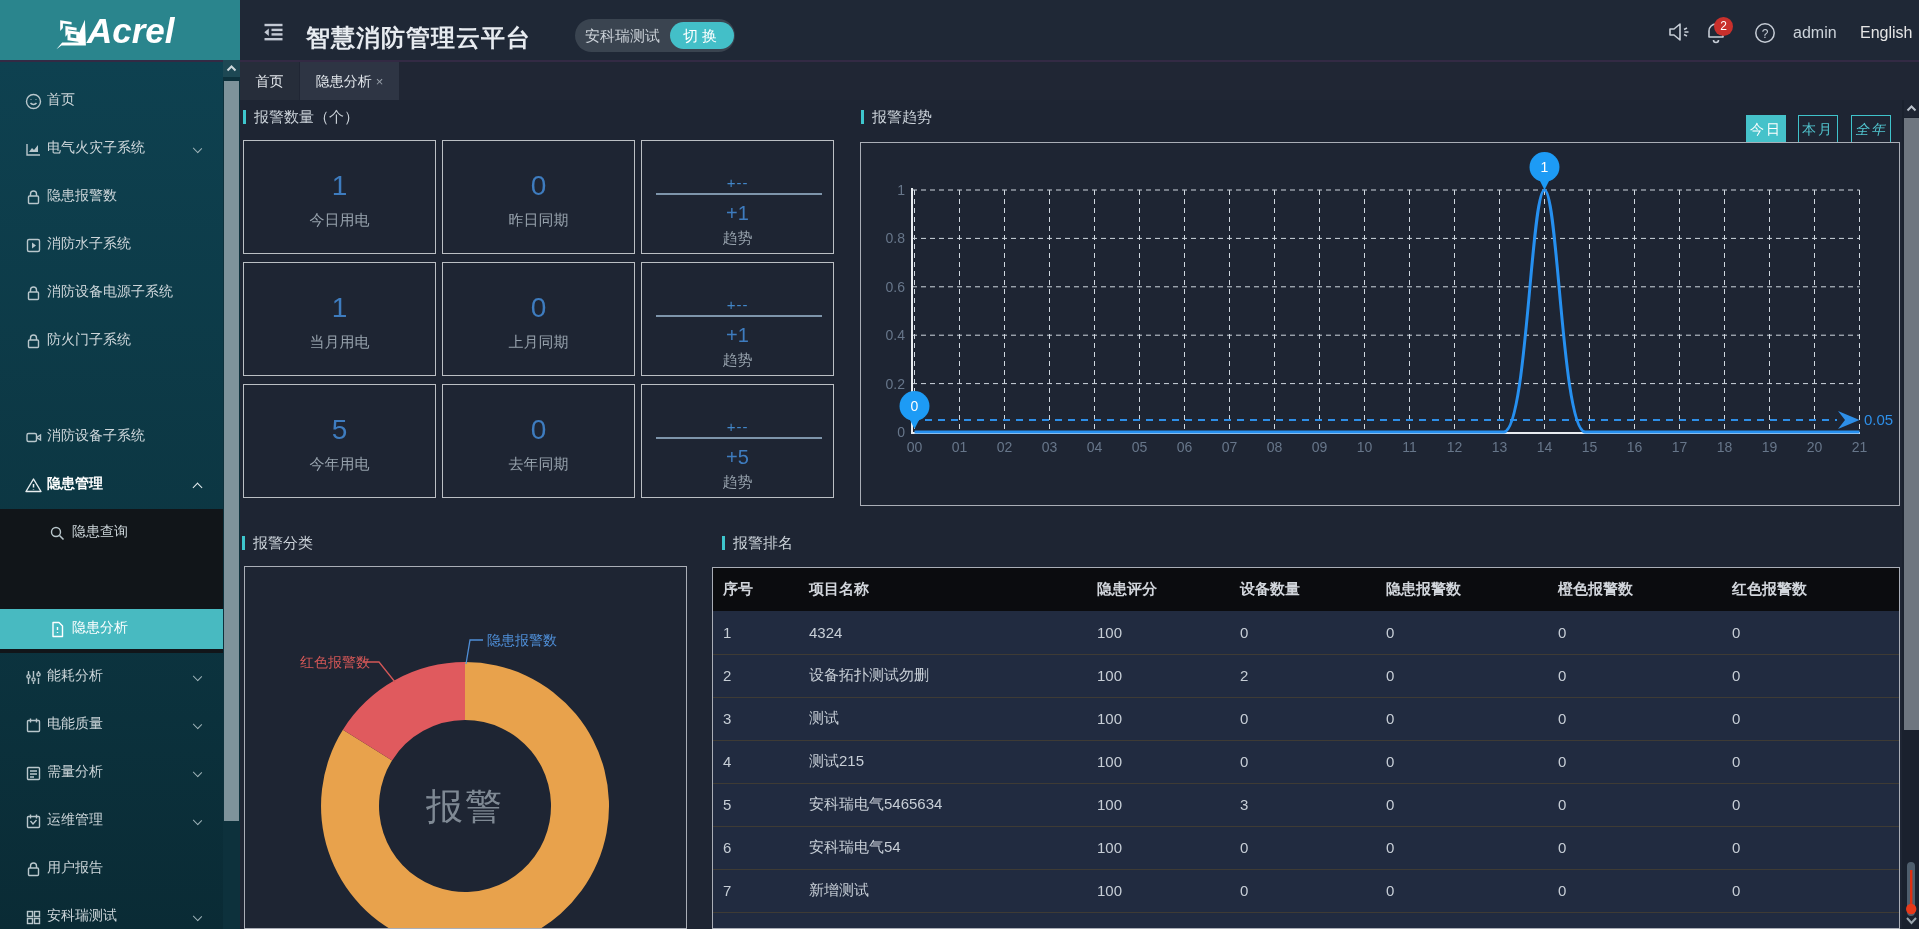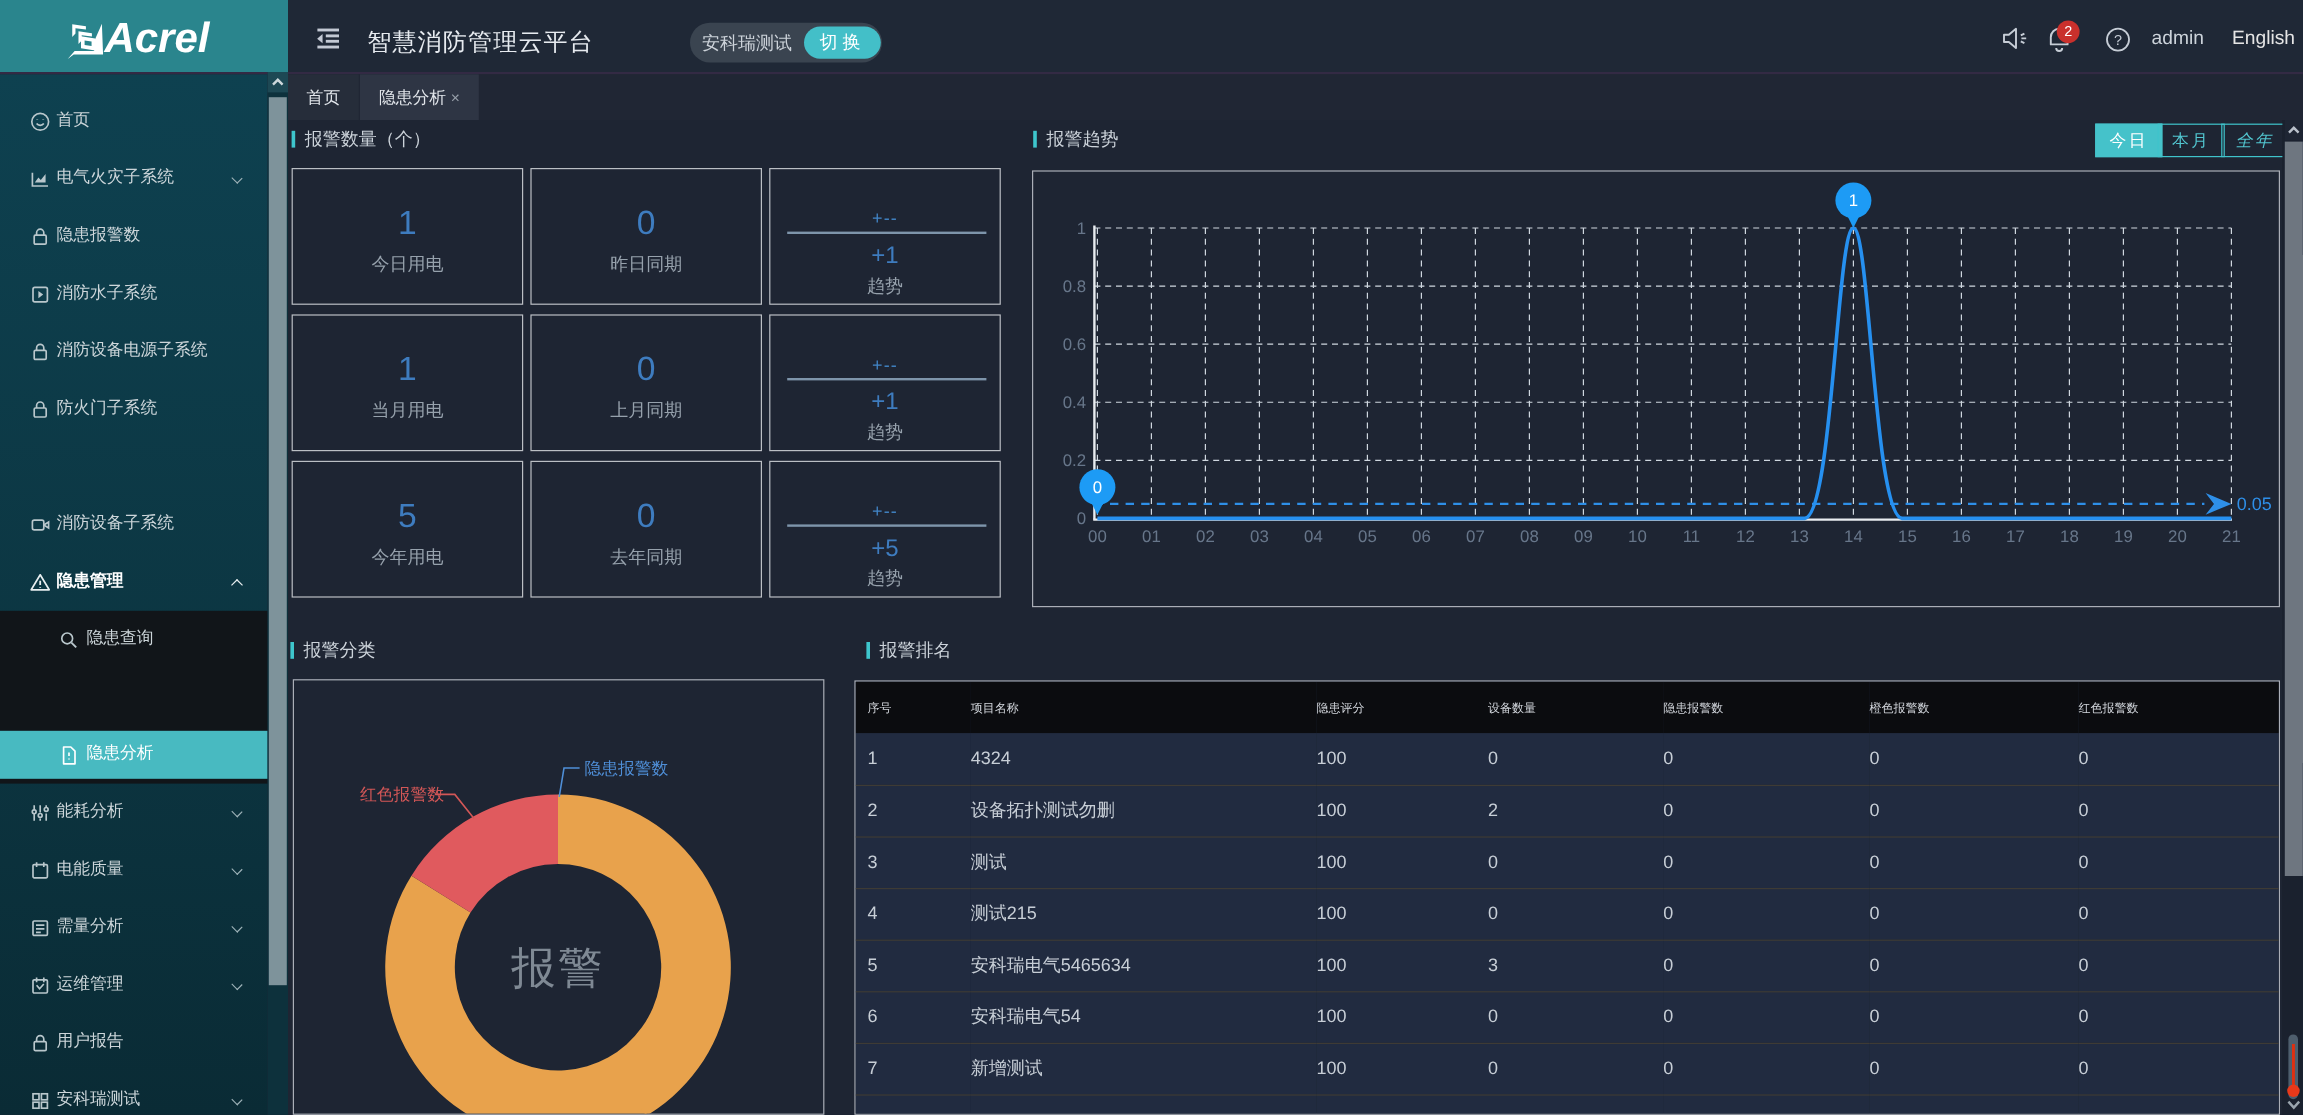--- a/index.html
+++ b/index.html
@@ -27,28 +27,28 @@
 .sect{position:absolute;height:16px;font-size:15px;color:#ccd3da;line-height:16px;}
 .sect b.bar{display:inline-block;width:3px;height:14px;background:#3ec6cd;margin-right:8px;vertical-align:-2px;}
 .card{position:absolute;width:193px;height:114px;background:#1e2533;border:1px solid rgba(215,218,222,.85);text-align:center;}
 .card .num{position:absolute;top:29px;left:0;width:100%;font-size:28px;color:#3e7cbf;}
 .card .lbl{position:absolute;top:70px;left:0;width:100%;font-size:15px;color:#96a1ac;}
 .tcard .pm{position:absolute;top:33px;left:0;width:100%;font-size:15px;color:#4286c8;letter-spacing:1px;}
 .tcard .dv{position:absolute;top:52px;left:14px;width:166px;height:1.5px;background:#7e95ab;}
 .tcard .pv{position:absolute;top:61px;left:0;width:100%;font-size:20px;color:#3e7cbf;}
 .tcard .tr{position:absolute;top:88px;left:0;width:100%;font-size:15px;color:#96a1ac;}
 .panel{position:absolute;background:#1e2533;border:1px solid rgba(205,209,216,.8);}
-.btn{position:absolute;top:103px;width:56px;height:28px;font-size:14px;line-height:26px;text-align:center;border:1px solid #3fc3cb;color:#52c6d0;letter-spacing:2px;}
+.btn{position:absolute;top:115px;width:40px;height:28px;font-size:14px;line-height:26px;text-align:center;border:1px solid #3fc3cb;color:#52c6d0;letter-spacing:2px;}
 .btn.act{background:#45c2ca;color:#fff;border-color:#45c2ca;}
 #rrail{position:absolute;left:1902px;top:100px;width:17px;height:829px;background:#1a212e;}
 #rarrow{position:absolute;left:2px;top:0;width:15px;height:17px;background:#1e2533;color:#b9c0ca;font-size:11px;text-align:center;line-height:17px;}
 #rthumb{position:absolute;left:2px;top:18px;width:15px;height:612px;background:#6e7680;}
 .hicon{position:absolute;top:22px;color:#c6cdd6;}
 table.rk{border-collapse:collapse;width:100%;}
-table.rk th{background:#0b0c0f;color:#d2d6dc;font-weight:normal;font-size:10px;text-align:left;height:43px;padding:0;}
+table.rk th{background:#0b0c0f;color:#d2d6dc;font-weight:bold;font-size:15px;text-align:left;height:43px;padding:0;}
 table.rk td{color:#c7ced6;font-size:15px;height:43px;padding:0;border-bottom:1px solid #3e3b35;background:#212b40;}
 </style></head><body>
 
 <div id="hdr"></div>
 <div id="pline"></div>
 <div id="logo"><svg width="240" height="60" viewBox="0 0 240 60">
       <g fill="#fff">
         <path d="M60.2 30.9 L60.2 20.2 L71.6 21.9 L71.6 24.6 L62.9 23.5 L62.9 27.9 Z"></path>
         <path d="M65.4 36.7 L65.4 26.1 L76.6 27.8 L76.6 30.5 L68.1 29.4 L68.1 33.7 Z"></path>
         <path d="M67.5 40.2 L67.5 30.2 L79.3 32 L79.3 42 Z M70.5 33.7 L70.5 37.4 L76.3 38.3 L76.3 34.6 Z" fill-rule="evenodd"></path>
@@ -58,21 +58,21 @@
     </svg></div>
 <svg class="abs" style="left:264px;top:23px" width="19" height="18" viewBox="0 0 19 18">
     <g fill="#c3c9d4">
       <rect x="0.5" y="0.8" width="18" height="2.4"></rect>
       <rect x="7.5" y="5.7" width="11" height="2.4"></rect>
       <rect x="7.5" y="10.2" width="11" height="2.4"></rect>
       <rect x="0.5" y="15" width="18" height="2.4"></rect>
       <path d="M0.3 9.2 L4.8 5.4 L4.8 13 Z"></path>
     </g>
   </svg>
-<div class="abs" style="left:306px;top:22px;font-size:20px;font-weight:normal;color:#e7ebf0;letter-spacing:1px">智慧消防管理云平台</div>
+<div class="abs" style="left:306px;top:22px;font-size:24px;font-weight:bold;color:#e7ebf0;letter-spacing:1px">智慧消防管理云平台</div>
 <div class="abs" style="left:575px;top:19px;width:160px;height:33px;background:#3a4450;border-radius:17px;">
     <span class="abs" style="left:10px;top:8px;font-size:15px;color:#ccd2d9;">安科瑞测试</span>
     <span class="abs" style="left:95px;top:3px;width:64px;height:27px;background:#43bfc8;border-radius:14px;color:#fff;font-size:15px;text-align:center;line-height:27px;letter-spacing:4px;">切换</span>
   </div>
 <svg class="hicon" style="left:1667px" width="24" height="20" viewBox="0 0 24 20">
     <g stroke="#c6cdd6" stroke-width="1.6" fill="none">
       <path d="M3 7 h4 l6-5 v16 l-6-5 h-4 z" stroke-linejoin="round"></path>
       <path d="M17 7.5 l3-1.5 M17.5 10 h4 M17 12.5 l3 1.5"></path>
     </g>
   </svg>

